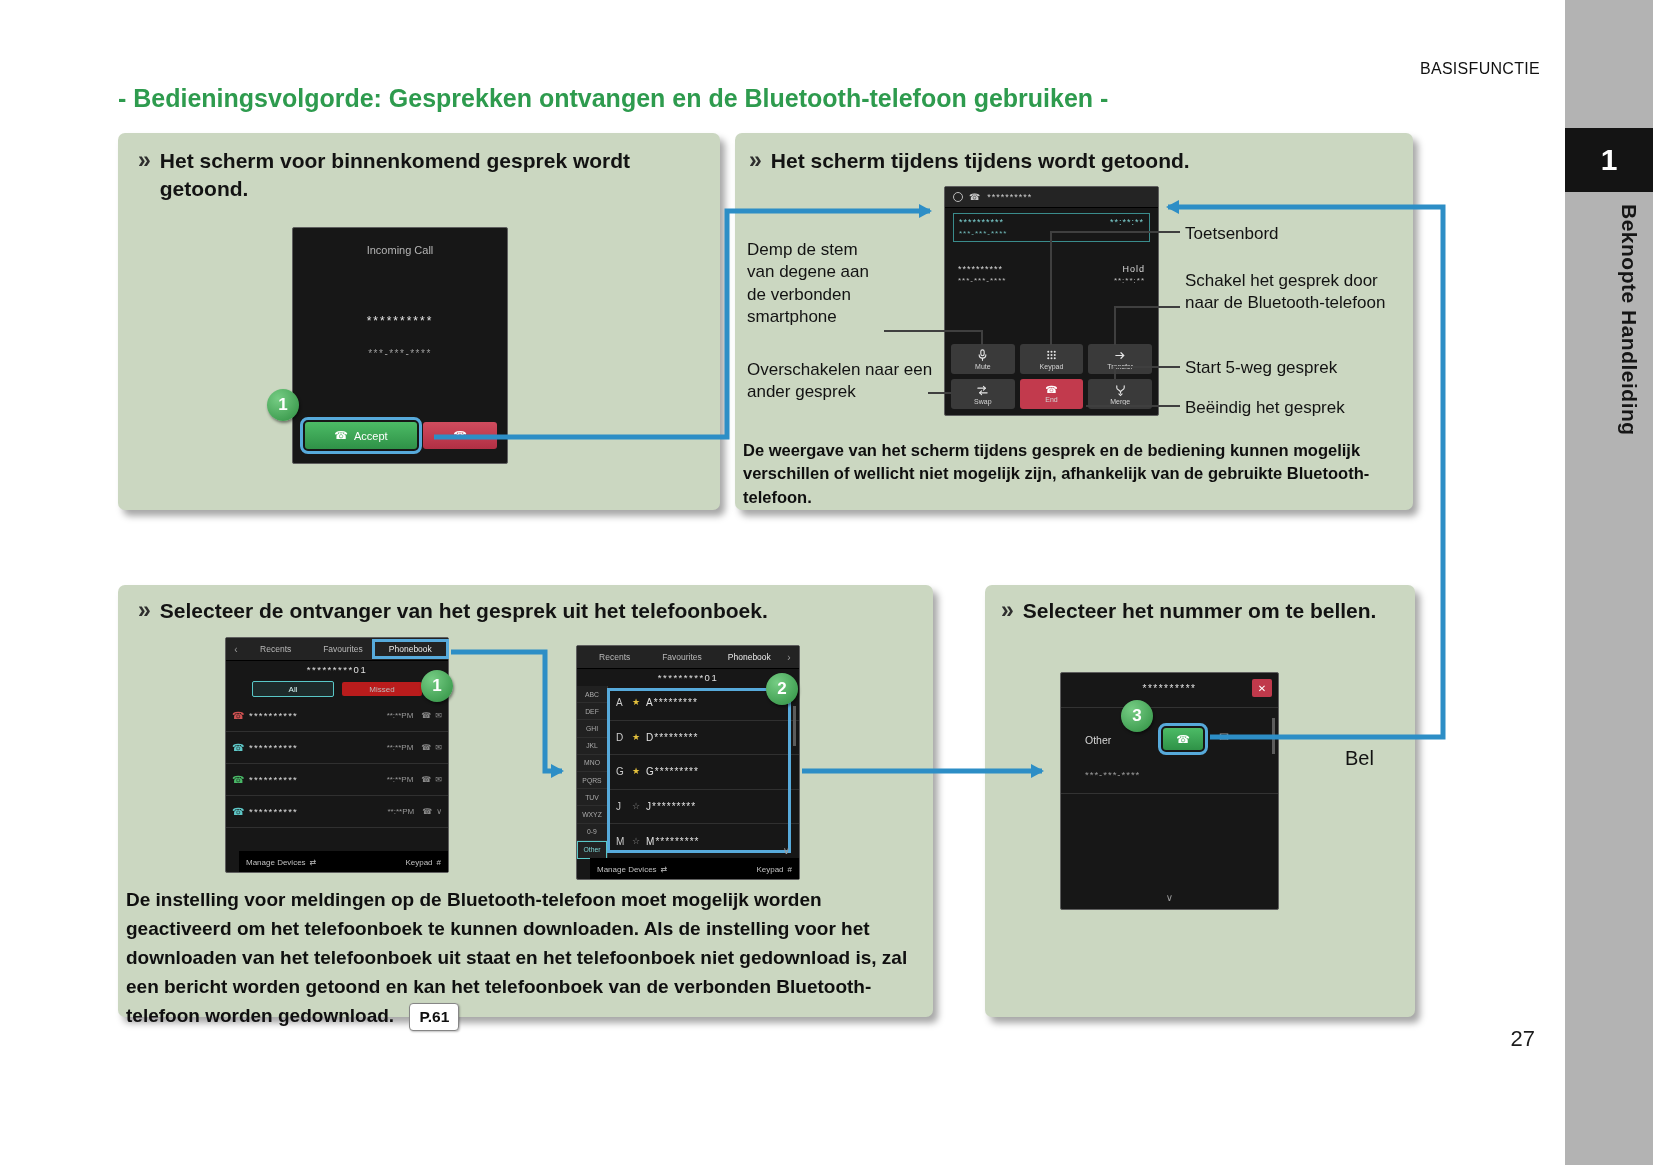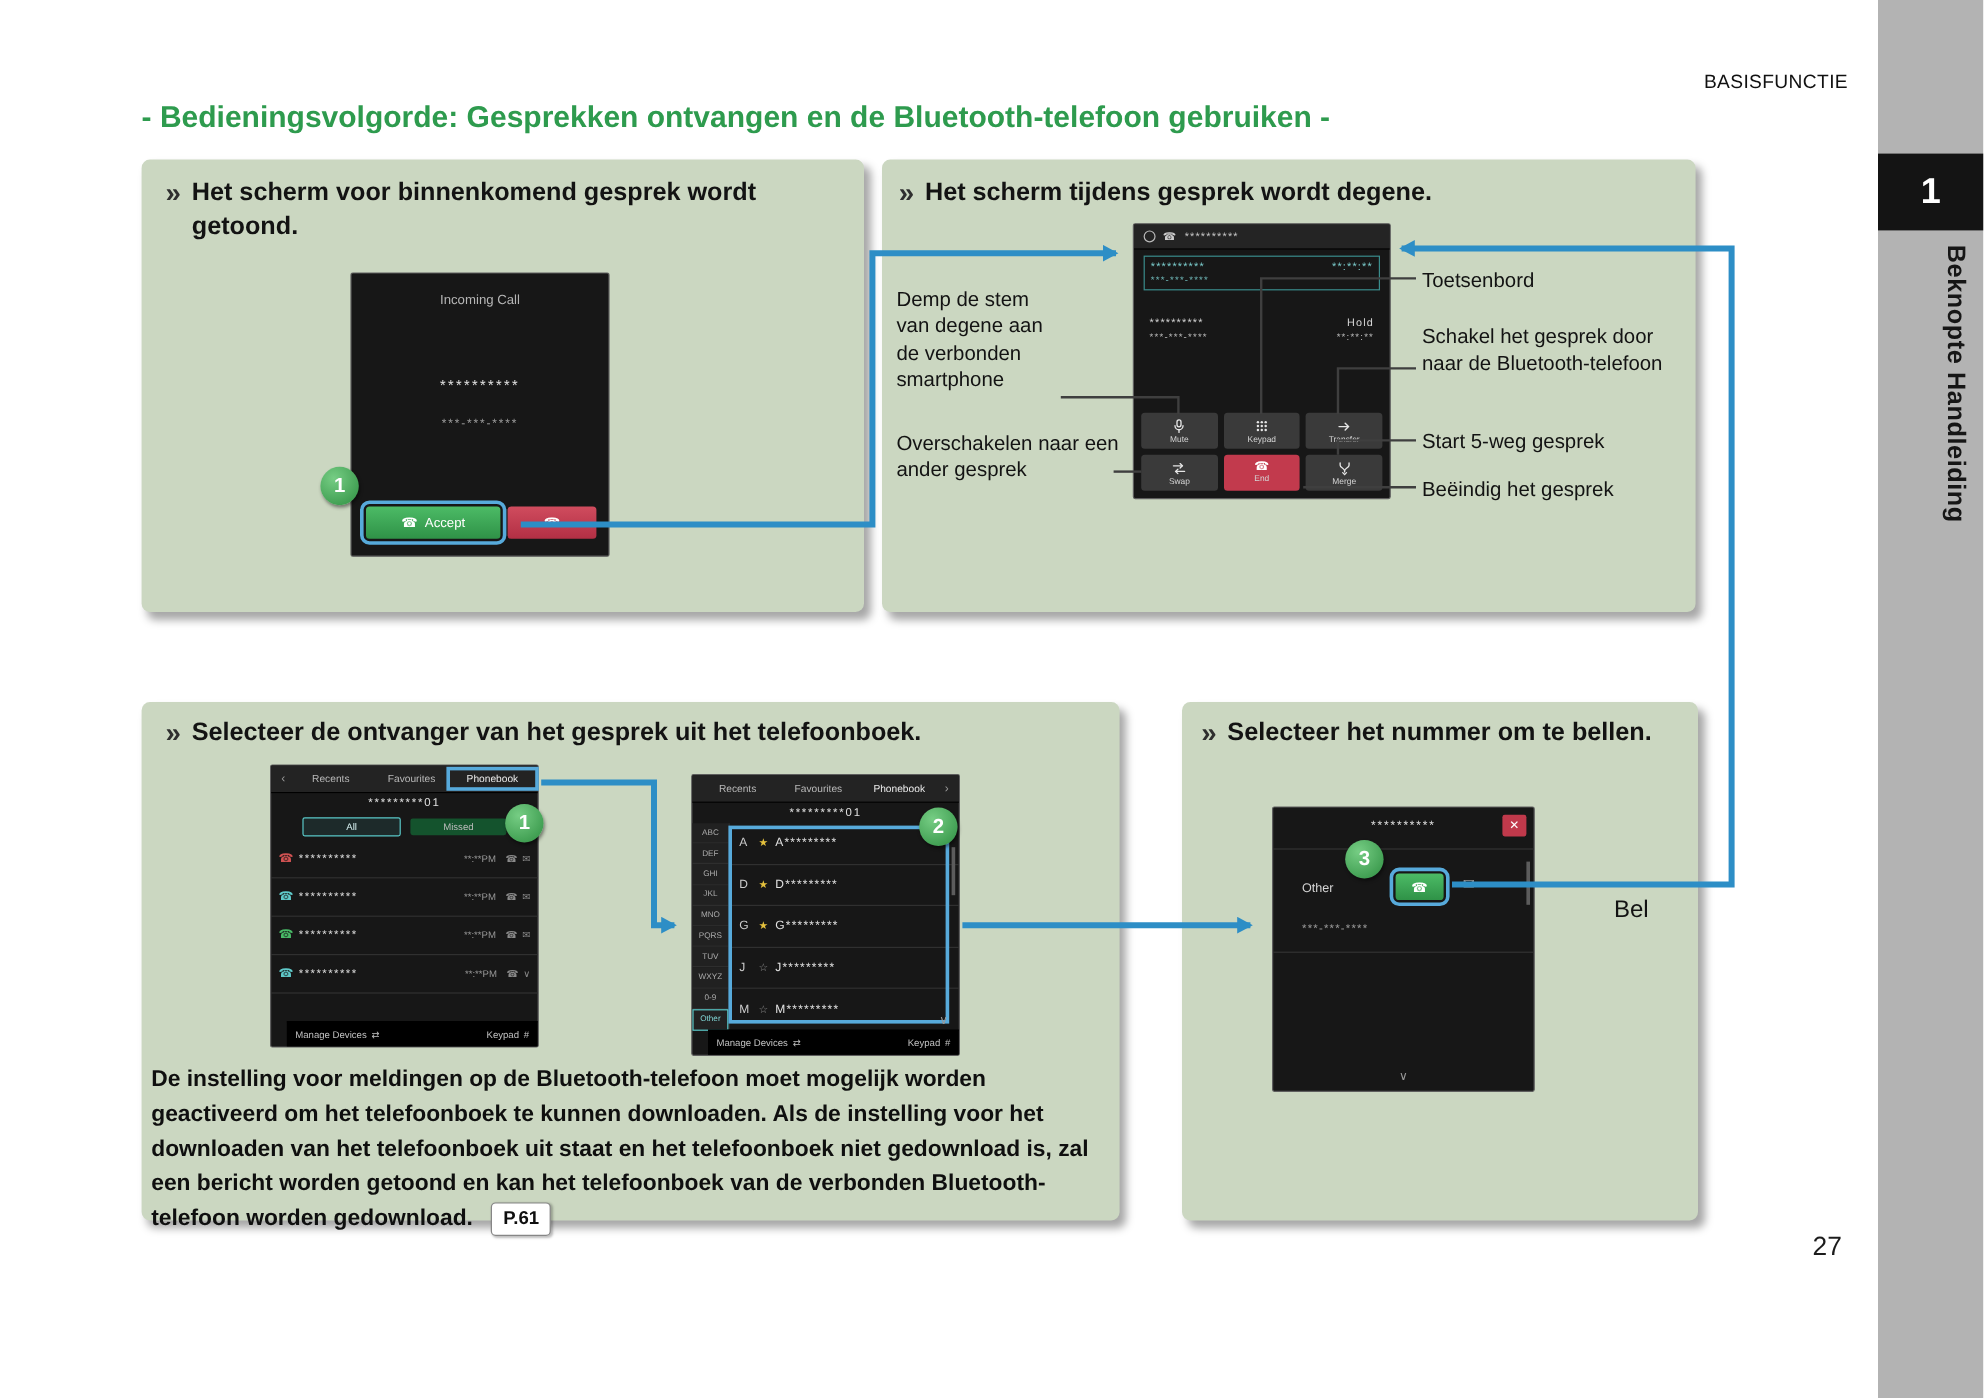--- a/index.html
+++ b/index.html
@@ -62,21 +62,21 @@
 
   
   .tabbar { height:22px; background:#232323; display:flex; align-items:center; border-bottom:1px solid #000; padding:0 4px; }
   .tb-chev { width:12px; color:#9a9a9a; font-size:10px; text-align:center; }
   .tab { flex:1; text-align:center; font-size:8.5px; color:#b9b9b9; }
   .tab.on { color:#eaeaea; }
   .device-row { height:17px; text-align:center; font-size:9.5px; letter-spacing:1.5px; color:#e0e0e0; line-height:17px; }
   .filters { height:22px; display:flex; justify-content:center; gap:8px; align-items:center; }
   .pill { width:80px; height:14px; border-radius:2px; font-size:8px; display:flex; align-items:center; justify-content:center; }
   .pill.on  { border:1px solid #59c7c7; color:#d8f2f2; background:#1d2a2a; }
-  .pill.off { background:#14532d; color:#bbb; }
+  .pill.off { background:#b91c1c; color:#bbb; }
   .call-row { height:31px; display:flex; align-items:center; padding:0 6px; border-bottom:1px solid #303030; gap:5px; }
   .ct-icon { font-size:10px; width:12px; line-height:1; }
   .cr-num { font-size:9.5px; letter-spacing:1.2px; color:#ddd; flex:1; }
   .cr-time { font-size:8px; color:#999; margin-right:3px; }
   .cr-icons { font-size:8px; color:#8a8a8a; display:flex; gap:4px; }
   .scr-footer { position:absolute; bottom:0; left:0; right:0; height:20px; background:#000000; border-top:1px solid #000;
                 display:flex; justify-content:space-between; align-items:center; padding:0 7px; font-size:8px; color:#c0c0c0;margin-left:13px; }
   .foot-item { display:flex; align-items:center; gap:4px; }
 
   .pb-body { position:absolute; top:40px; bottom:20px; left:0; right:0; display:flex; }
@@ -141,21 +141,21 @@
       <div class="decline-btn">
         <span style="font-size:11px;">☎</span>
       </div>
     </div>
     <div class="badge" style="left:149px; top:256px;">1</div>
   </div>
 
   <div class="panel" style="left:735px; top:133px; width:678px; height:377px;">
     <div class="panel-title" style="left:14px; top:14px; width:640px;">
       <span class="chev">»</span>
-      <span>Het scherm tijdens gesprek wordt degene.</span>
+      <span>Het scherm tijdens tijdens wordt getoond.</span>
     </div>
 
     <div class="scr" style="left:209px; top:53px; width:213px; height:228px;">
       <div class="call-topbar">
         <span class="clock-dot"></span>
         <span style="font-size:9px;">☎</span>
         <span>**********</span>
       </div>
       <div class="caller caller1">
         <div class="crow">
@@ -240,20 +240,21 @@
       </div>
     </div>
 
     <div class="callout" style="left:12px; top:106px; width:142px;">Demp de stem van degene aan de verbonden smartphone</div>
     <div class="callout" style="left:12px; top:226px; width:190px;">Overschakelen naar een ander gesprek</div>
     <div class="callout" style="left:450px; top:90px;">Toetsenbord</div>
     <div class="callout" style="left:450px; top:137px; width:218px;">Schakel het gesprek door naar de Bluetooth-telefoon</div>
     <div class="callout" style="left:450px; top:224px;">Start 5-weg gesprek</div>
     <div class="callout" style="left:450px; top:264px;">Beëindig het gesprek</div>
 
+    <div class="panel-note" style="left:8px; top:306px; width:668px; font-size:16.5px; line-height:1.42;">De weergave van het scherm tijdens gesprek en de bediening kunnen mogelijk verschillen of wellicht niet mogelijk zijn, afhankelijk van de gebruikte Bluetooth-telefoon.</div>
   </div>
 
 
   <div class="panel" style="left:118px; top:585px; width:815px; height:432px;">
     <div class="panel-title" style="left:20px; top:12px; width:780px;">
       <span class="chev">»</span>
       <span>Selecteer de ontvanger van het gesprek uit het telefoonboek.</span>
     </div>
 
     <div class="scr" style="left:107px; top:52px; width:222px; height:234px;">

